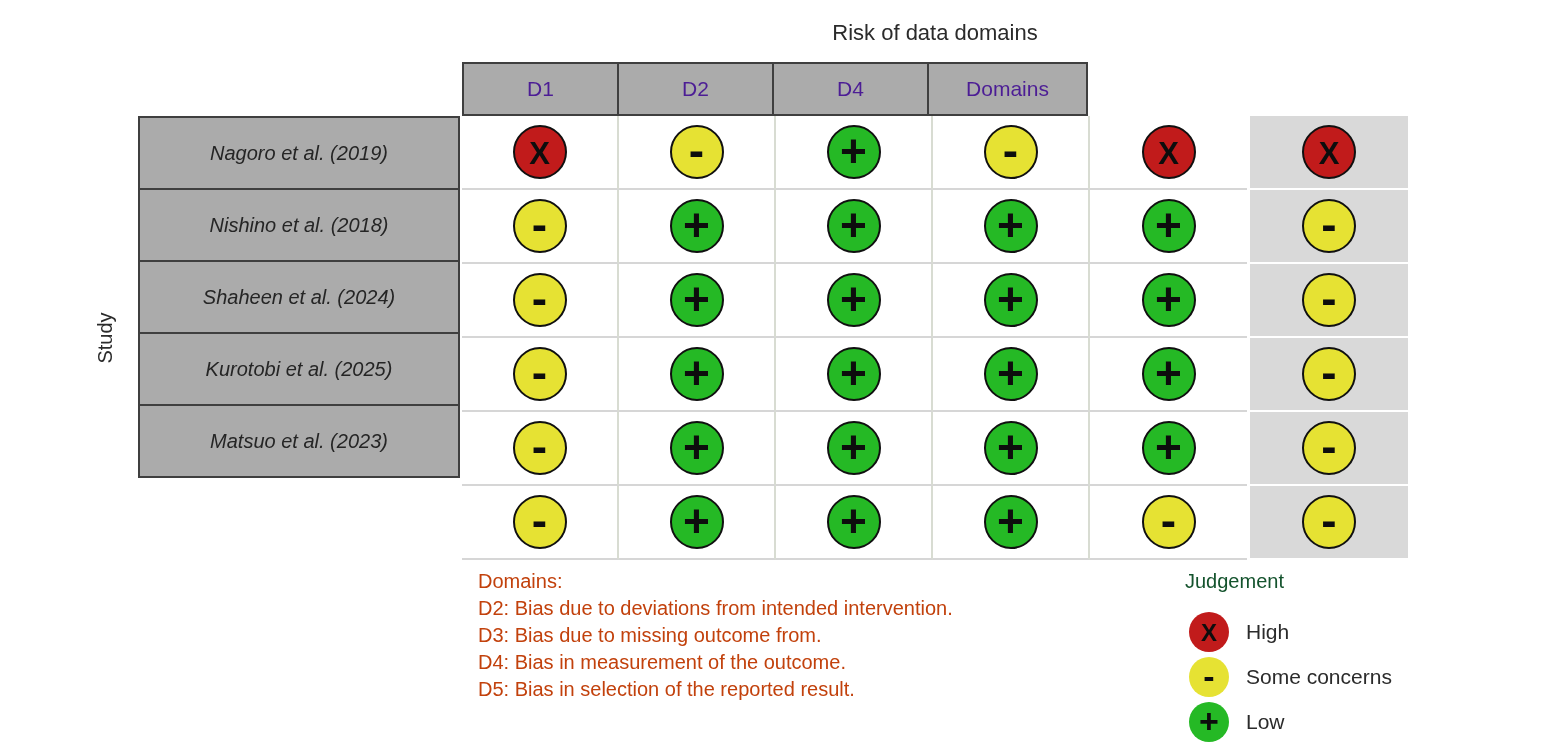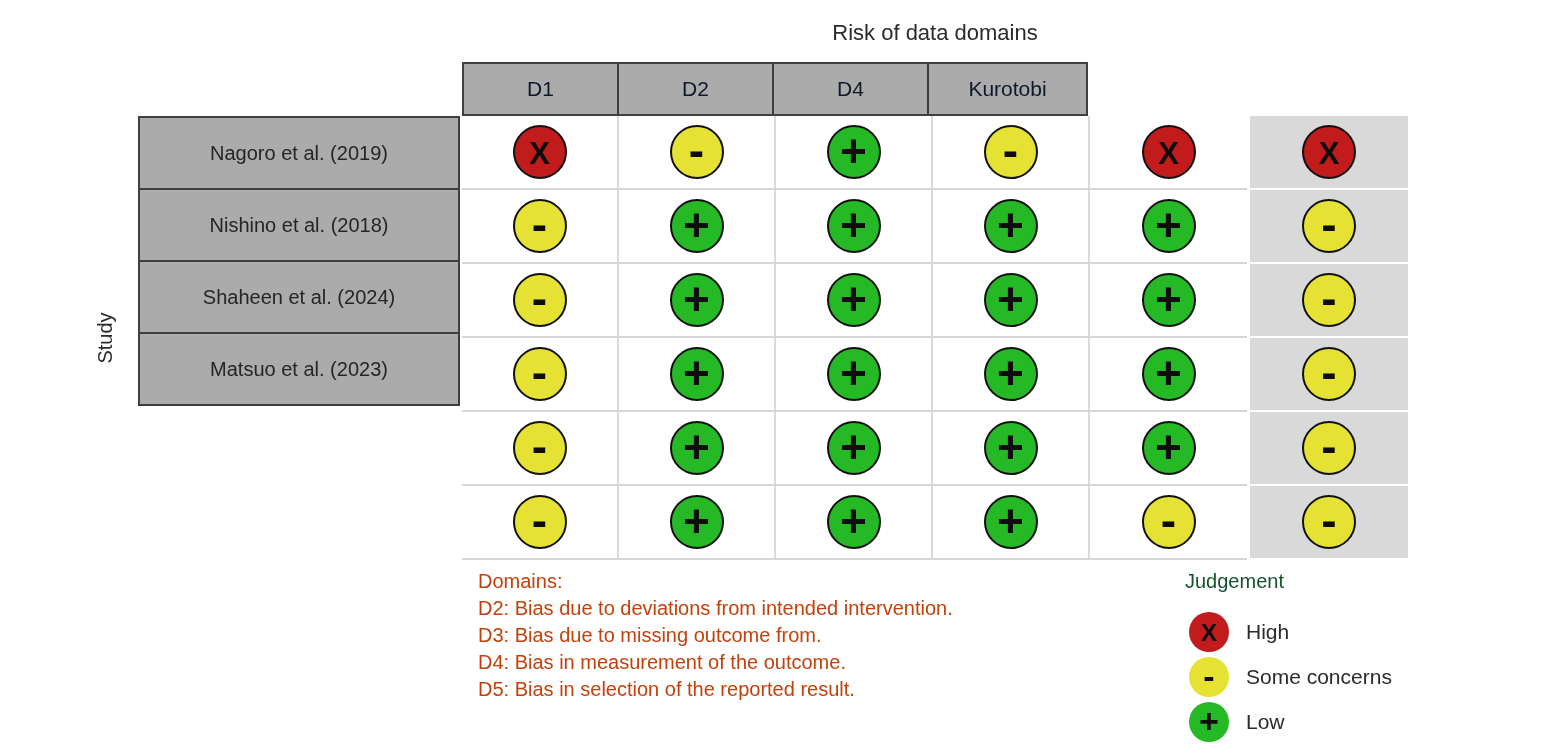--- a/index.html
+++ b/index.html
@@ -14,25 +14,25 @@
   .study-axis{
     position:absolute;left:105px;top:338px;
     transform:translate(-50%,-50%) rotate(-90deg);
     font-size:20px;color:#2b2b2b;white-space:nowrap;
   }
   .header-row{position:absolute;left:462px;top:62px;display:flex;}
   .hcell{
     width:157px;height:54px;box-sizing:border-box;background:#ababab;
     border:2px solid #3f3f3f;margin-left:-2px;
     display:flex;align-items:center;justify-content:center;
-    font-size:21px;color:#0f172a;
+    font-size:21px;color:#4c1d95;
   }
   .hcell:first-child{margin-left:0;}
   .hcell.overall{width:161px;}
-  .study-column{position:absolute;left:138px;top:116px;}
+  .study-column{position:absolute;left:138px;top:116px;font-style:italic;}
   .scell{
     width:322px;height:74px;box-sizing:border-box;background:#ababab;
     border:2px solid #3f3f3f;margin-top:-2px;
     display:flex;align-items:center;justify-content:center;
     font-size:20px;color:#252525;
   }
   .scell:first-child{margin-top:0;}
   .judgement-grid{position:absolute;left:462px;top:116px;}
   .brow{display:flex;height:74px;}
   .bcell{
@@ -70,27 +70,28 @@
 <body>
 
 <div class="fig-title">Risk of data domains</div>
 
 <div class="study-axis">Study</div>
 
 <div class="header-row">
     <div class="hcell">D1</div>
     <div class="hcell">D2</div>
     <div class="hcell">D4</div>
-    <div class="hcell overall">Kurotobi</div>
+    <div class="hcell overall">Domains</div>
   </div>
 
 <div class="study-column">
     <div class="scell">Nagoro et al. (2019)</div>
     <div class="scell">Nishino et al. (2018)</div>
     <div class="scell">Shaheen et al. (2024)</div>
+    <div class="scell">Kurotobi et al. (2025)</div>
     <div class="scell">Matsuo et al. (2023)</div>
   </div>
 
 <div class="judgement-grid">
     <div class="brow">
       <div class="bcell">
         <div class="circle" style="background: rgb(193, 27, 27);">
           <span class="sym sym-x">X</span>
         </div>
       </div>

